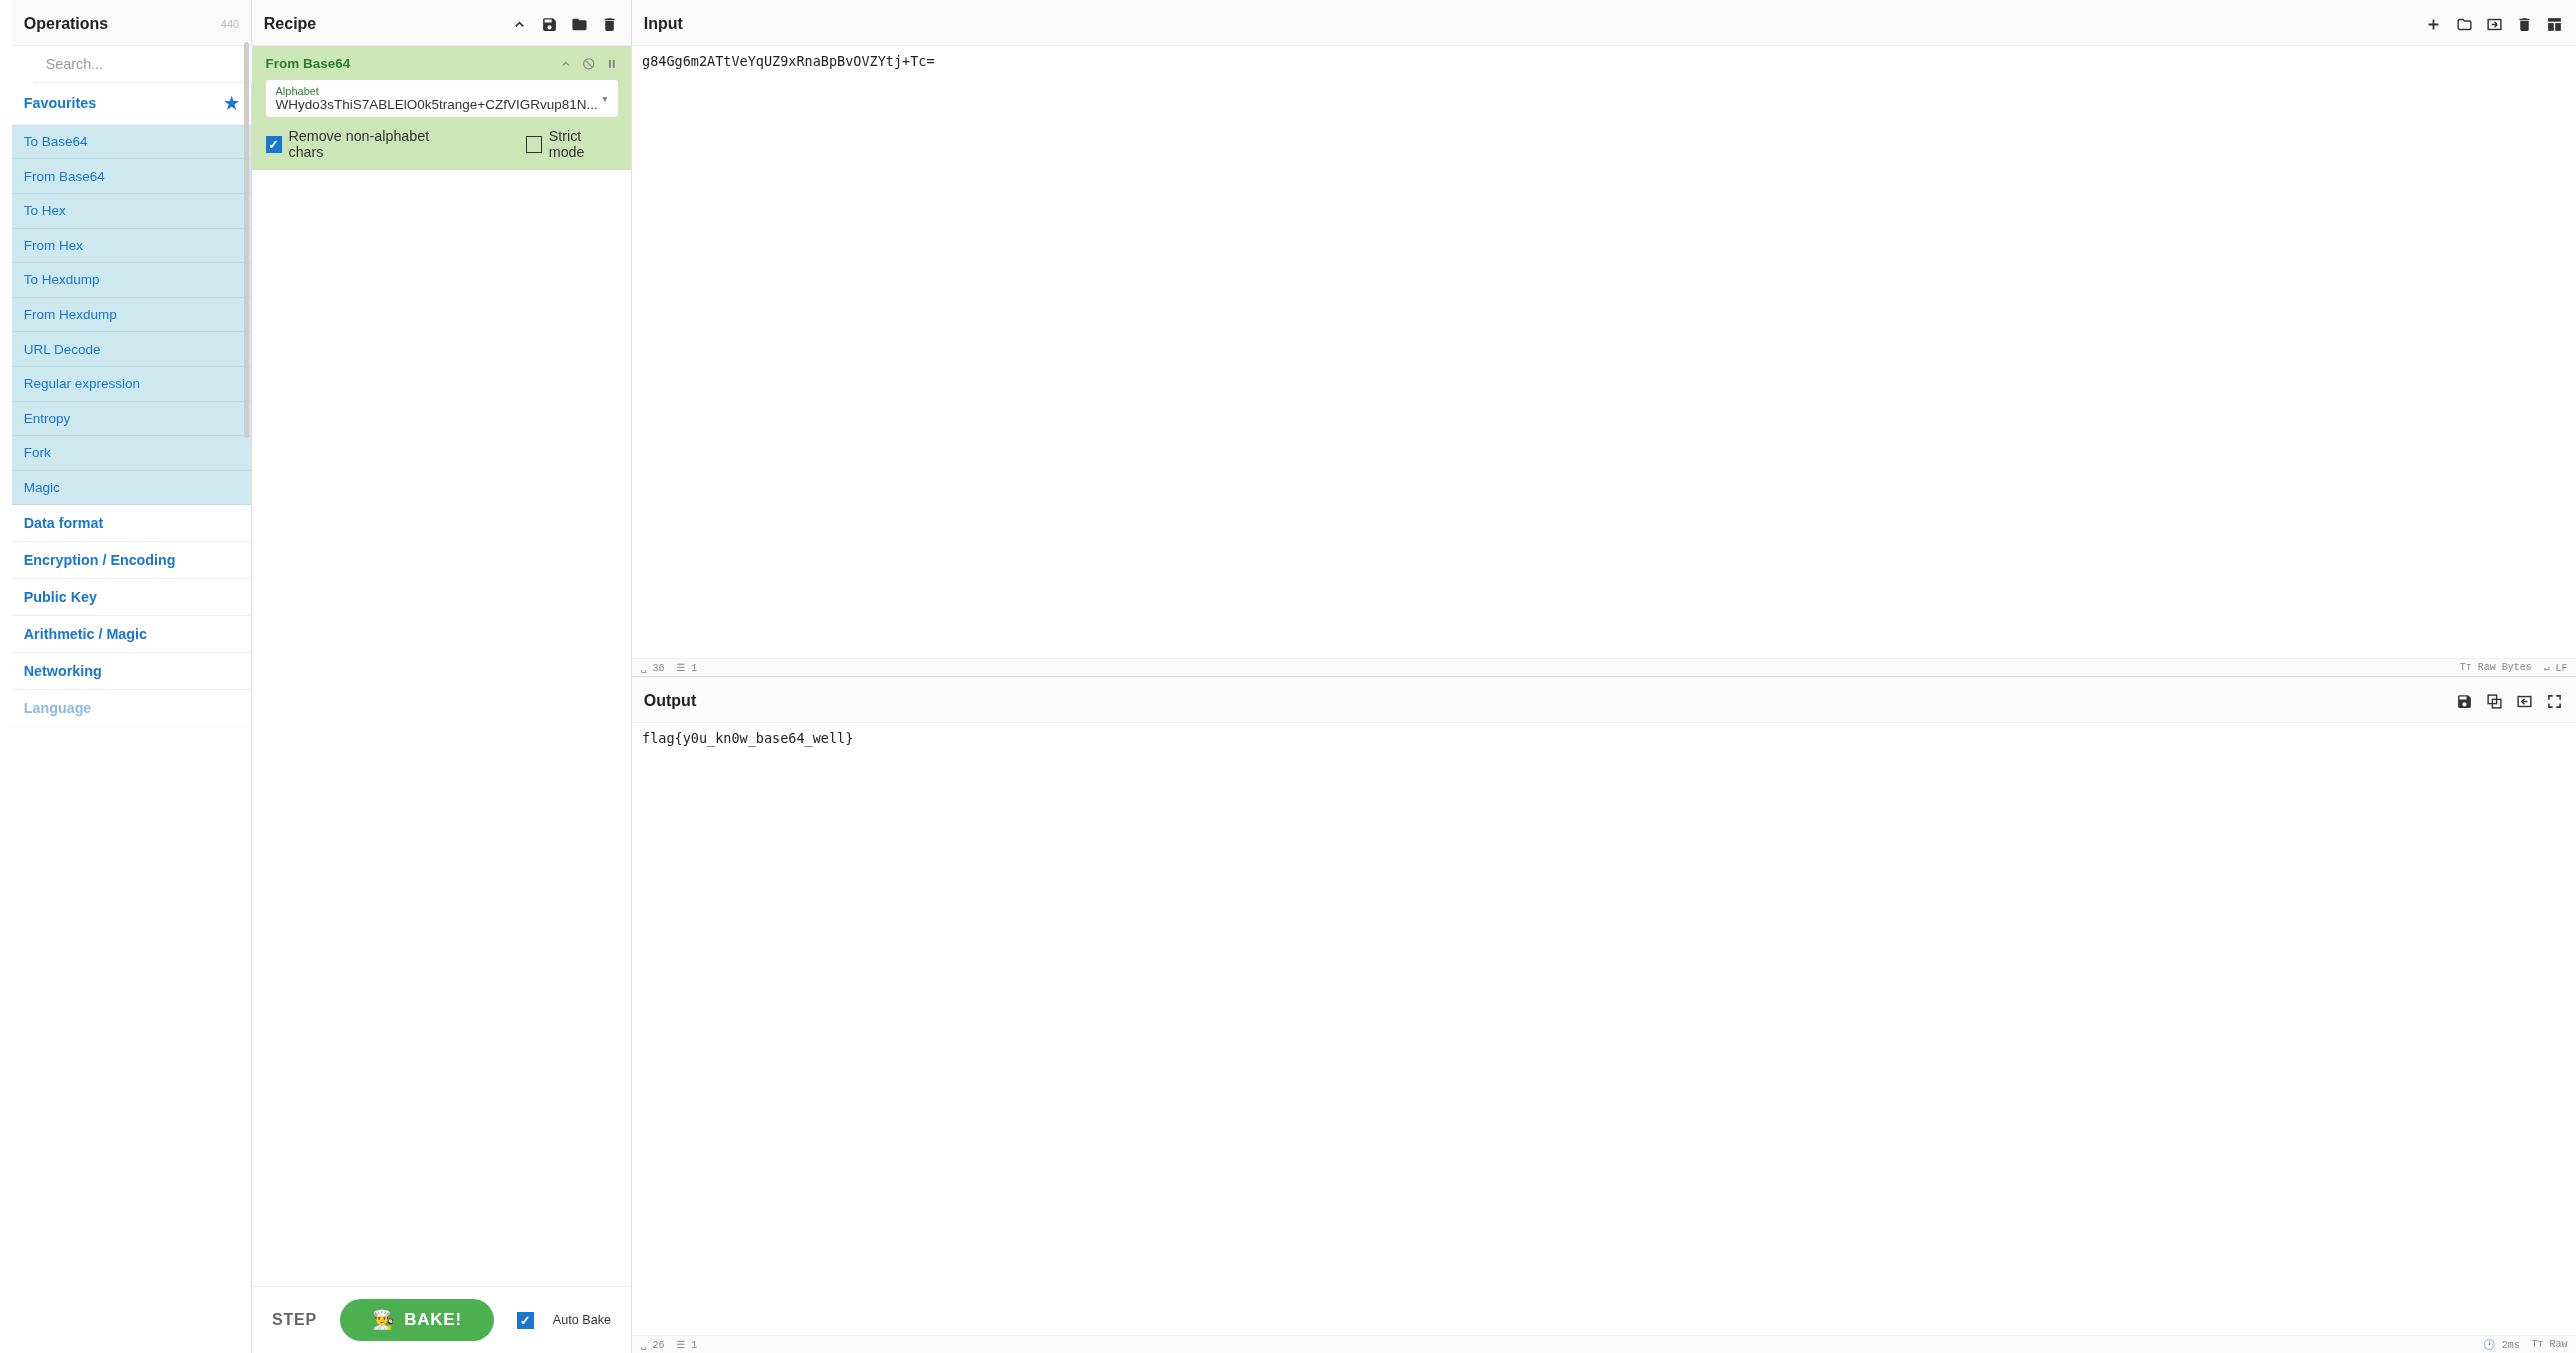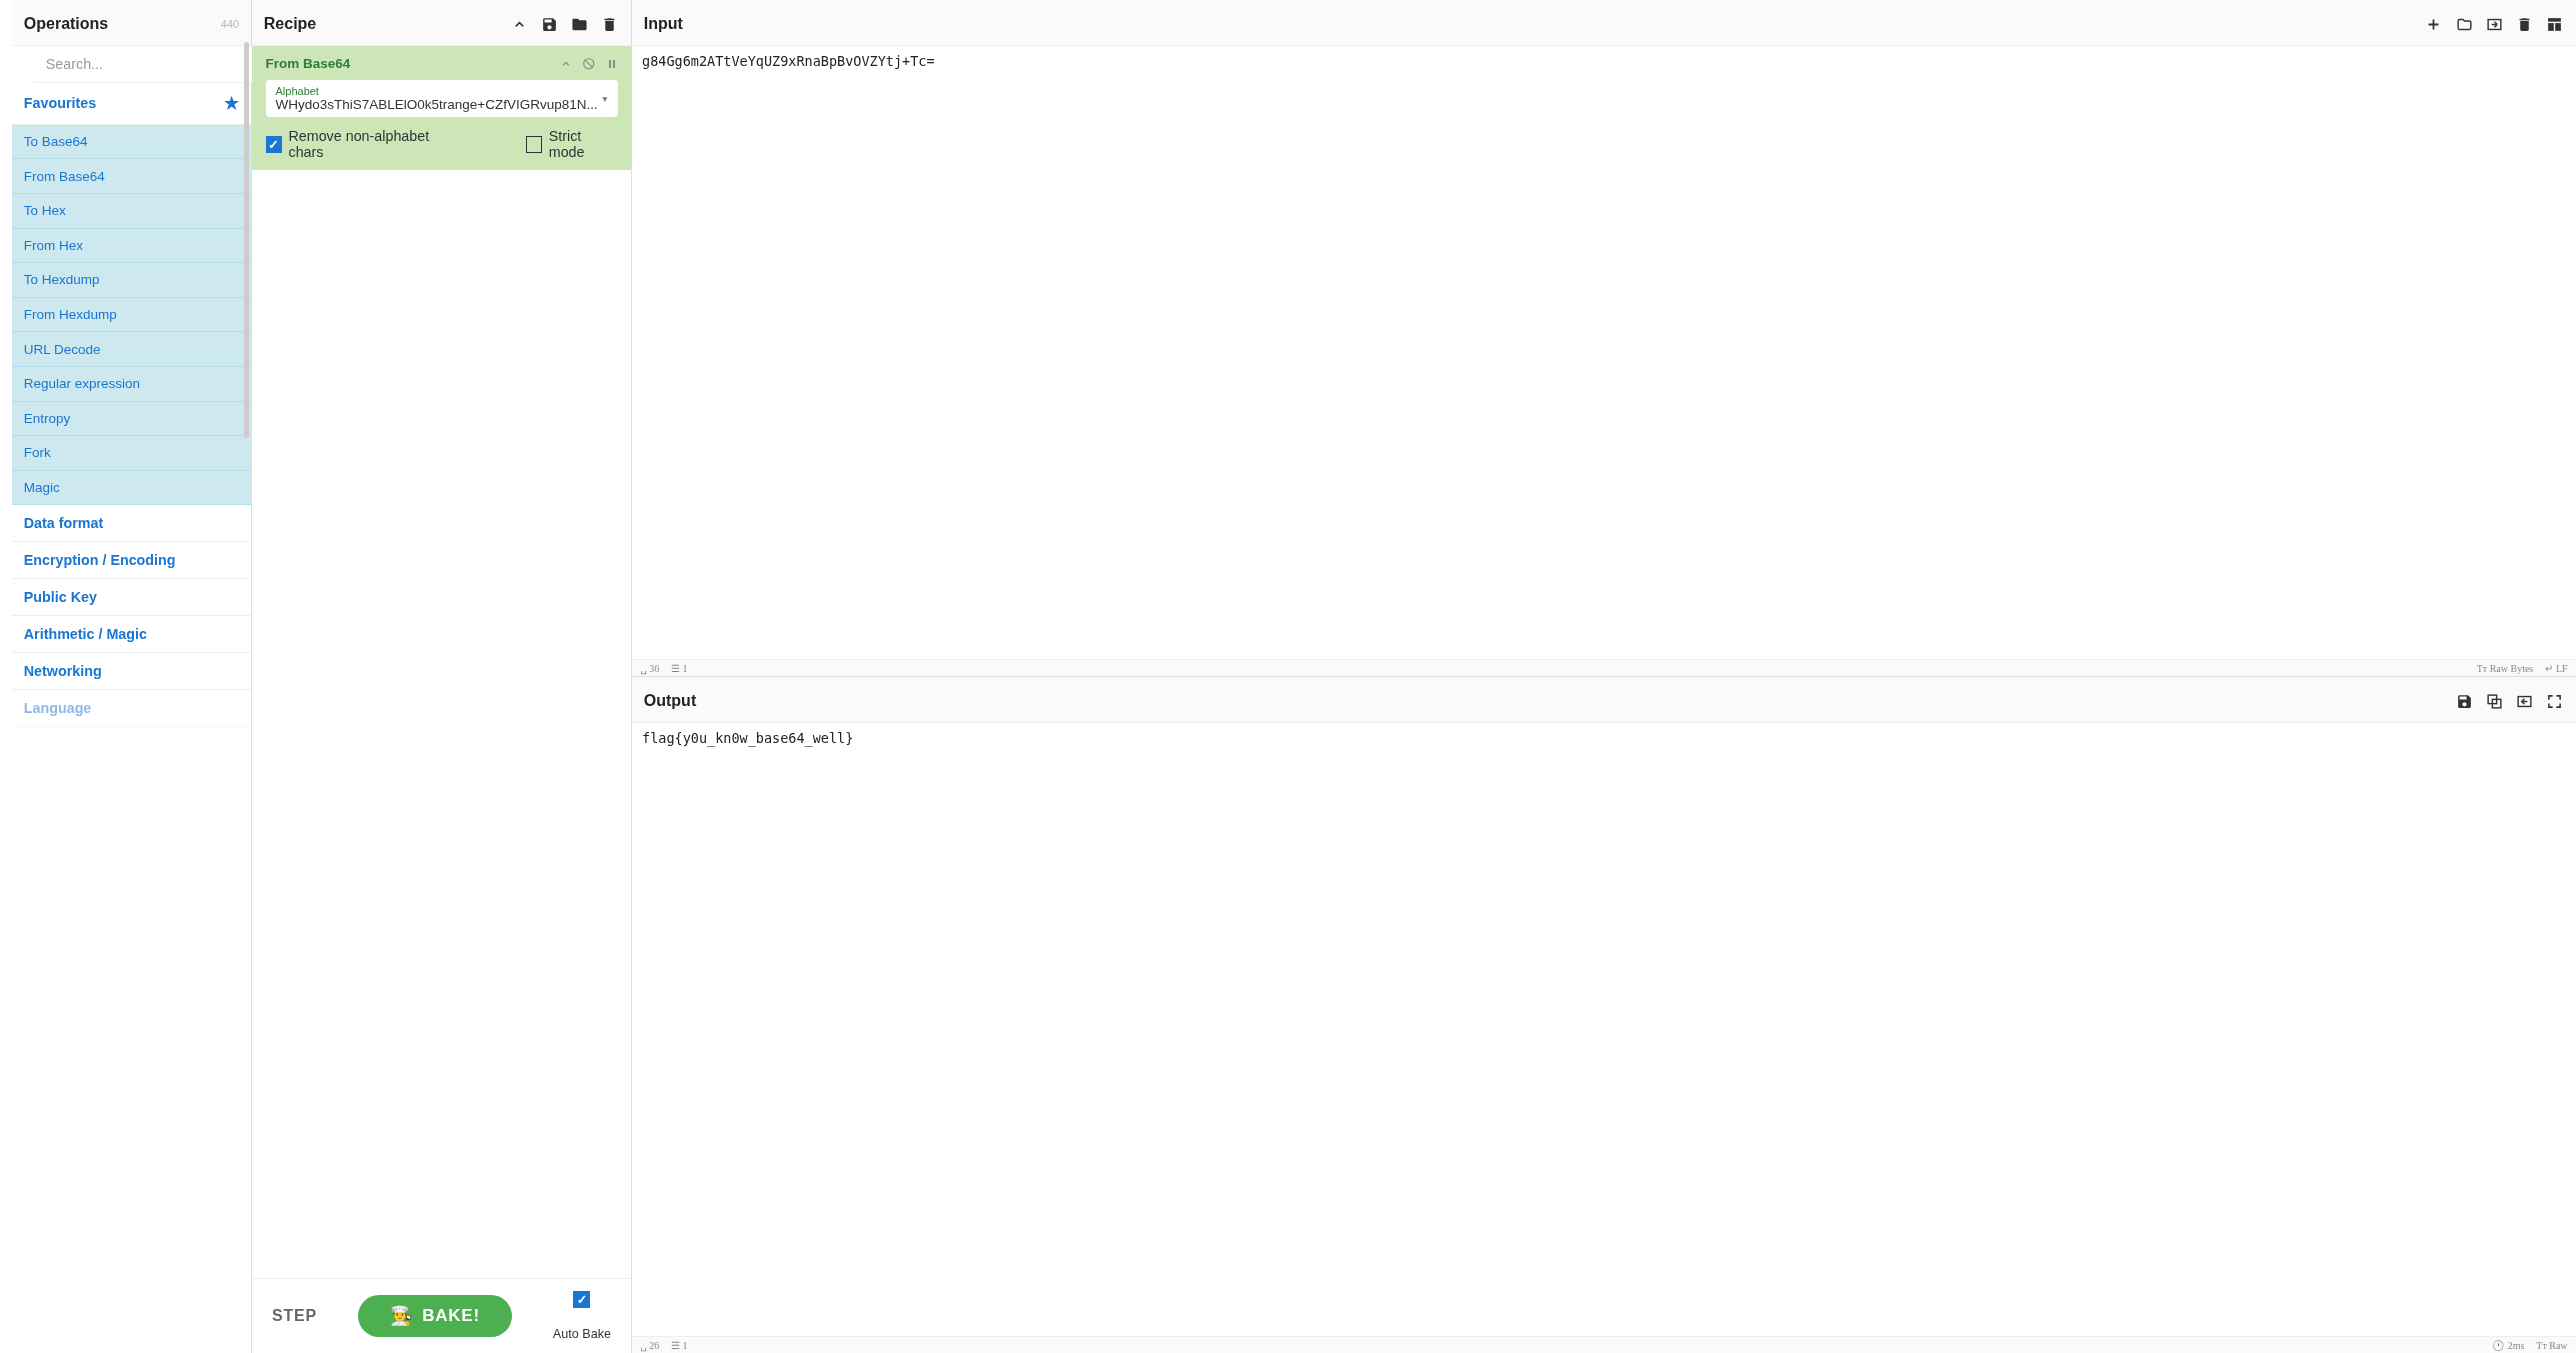--- a/index.html
+++ b/index.html
@@ -32,29 +32,29 @@
 .check-row { display: flex; margin-top: 11px; align-items: flex-end; gap: 66px; }
 .check-item { display: flex; align-items: center; gap: 6.7px; font-size: 14.3px; color: #333; }
 .chk { width: 17px; height: 17px; border: 1.7px solid #333; display: inline-flex; align-items: center; justify-content: center; }
 .chk.checked { background: #1976d2; border-color: #1976d2; }
 .chk.checked::after { content: "✓"; color: #fff; font-weight: bold; font-size: 12.6px; }
 
 .recipe-footer { padding: 11.8px 20px; display: flex; align-items: center; justify-content: space-between; border-top: 0.8px solid #eee; background: #fff; }
 .step-txt { font-size: 16px; font-weight: 600; color: #666; letter-spacing: 0.8px; }
 .bake-btn { background: #4caf50; color: #fff; border: none; border-radius: 23.6px; padding: 10px 32px; font-size: 17px; font-weight: 700; letter-spacing: 0.8px; display: flex; align-items: center; gap: 8.4px; cursor: pointer; }
 .chef-ico { font-size: 18.5px; }
-.autobake { display: flex; flex-direction: column; align-items: center; gap: 19px; font-size: 12.6px; color: #333; }
+.autobake { display: flex; flex-direction: row; align-items: center; gap: 19px; font-size: 12.6px; color: #333; }
 
 .io-pane { flex: 1; display: flex; flex-direction: column; height: 100vh; }
 .io-header { padding: 15px 11.8px 11.8px; font-size: 16px; font-weight: 700; color: #222; display: flex; align-items: center; justify-content: space-between; background: #fafafa; border-bottom: 0.8px solid #eee; }
 .io-icons { display: flex; gap: 11.8px; align-items: center; }
 .io-text { flex: 1; padding: 6.7px 10px; font-family: "Consolas", monospace; font-size: 13.5px; color: #222; white-space: pre-wrap; overflow: auto; }
 .input-area { flex: 1; display: flex; flex-direction: column; border-bottom: 0.8px solid #ddd; min-height: 0; }
 .output-area { flex: 1; display: flex; flex-direction: column; min-height: 0; }
-.status-bar { padding: 2.5px 8.4px; font-size: 10px; color: #888; display: flex; align-items: center; justify-content: space-between; border-top: 0.8px solid #eee; background: #fafafa; font-family: Liberation Serif, serif; gap: 18px; }
+.status-bar { padding: 2.5px 8.4px; font-size: 10px; color: #888; display: flex; align-items: center; justify-content: space-between; border-top: 0.8px solid #eee; background: #fafafa; font-family: Liberation Mono, monospace; gap: 18px; }
 .sb-left { display: flex; gap: 11.8px; align-items: center; }
 .sb-right { display: flex; gap: 11.8px; align-items: center; }
 svg { display: block; }
 </style>
 </head>
 <body>
 
 <div class="operations-pane col">
   <div class="ops-header">
     <span>Operations</span>

